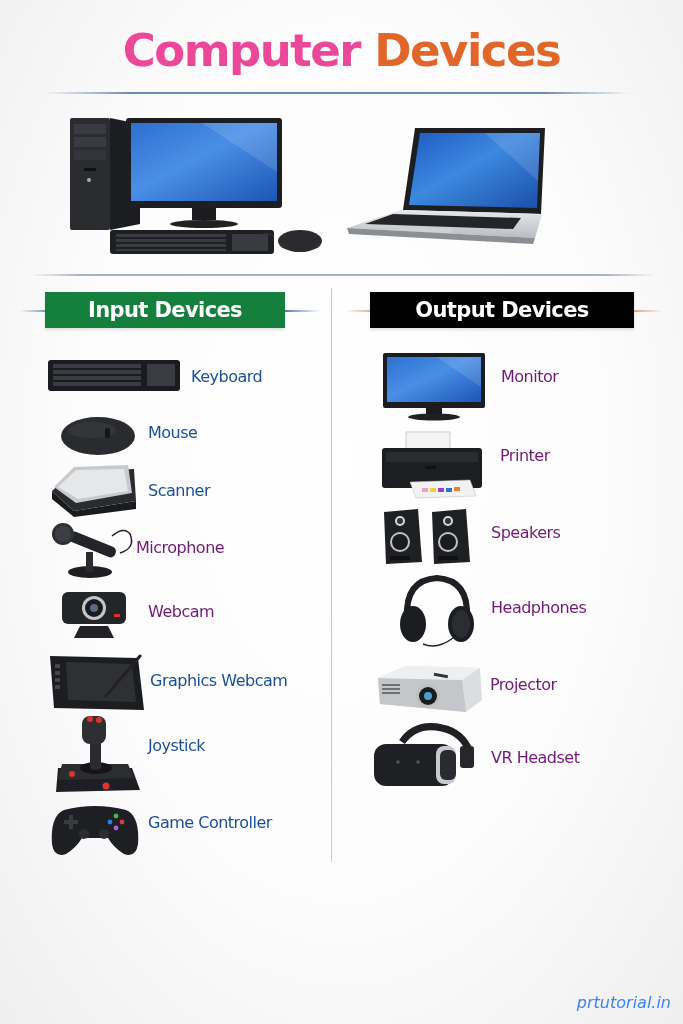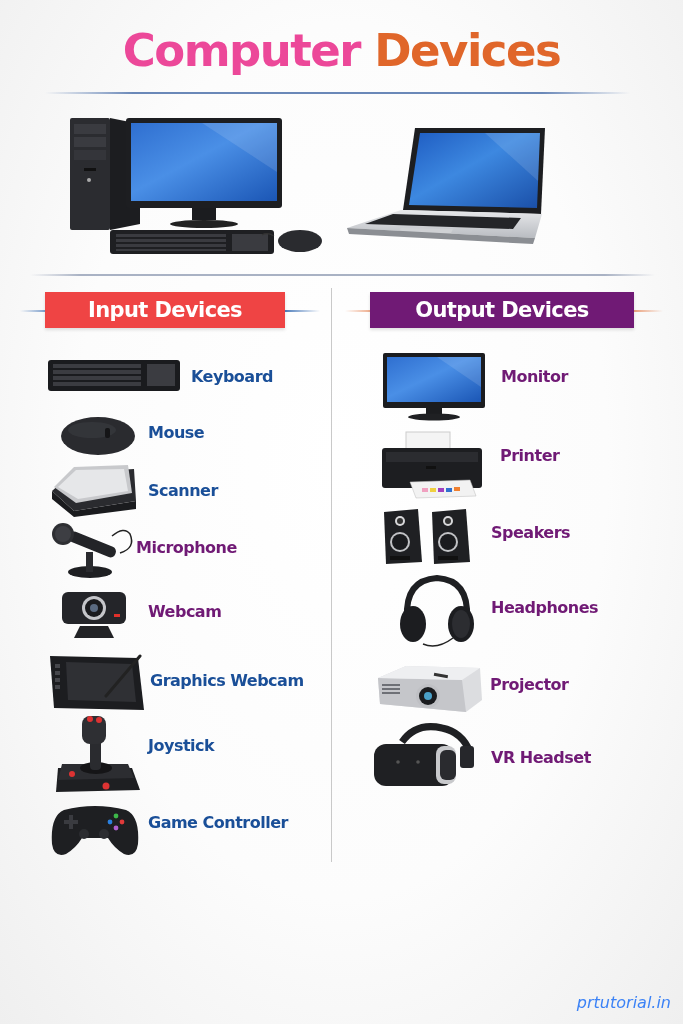--- a/index.html
+++ b/index.html
@@ -33,24 +33,24 @@
   }
 
   
   .banner-line { position: absolute; height: 2px; top: 310px; }
   .banner {
     position: absolute; top: 292px; height: 36px; color: #fff;
     font-family: "DejaVu Sans", sans-serif; font-weight: bold; font-size: 21px;
     letter-spacing: -0.6px; display: flex; align-items: center; justify-content: center;
     box-shadow: 0 2px 3px rgba(0,0,0,0.12);
   }
-  .banner.input { left: 45px; width: 240px; background: #ef4444; }
-  .banner.output { left: 370px; width: 264px; background: #701a75; }
+  .banner.input { left: 45px; width: 240px; background: #15803d; }
+  .banner.output { left: 370px; width: 264px; background: #000000; }
   .label {
-    position: absolute; font-family: "DejaVu Sans", sans-serif; font-weight: bold;
+    position: absolute; font-family: "DejaVu Sans", sans-serif; font-weight: normal;
     font-size: 16px; letter-spacing: -0.5px; white-space: nowrap;
   }
   .label.blue { color: #1a4f98; }
   .label.gray { color: #701a75; }
 
   .icon { position: absolute; }
   .footer {
     position: absolute; right: 12px; top: 993px; color: #3b82f6;
     font-family: "DejaVu Sans", sans-serif; font-style: italic; font-size: 16px;
   }

